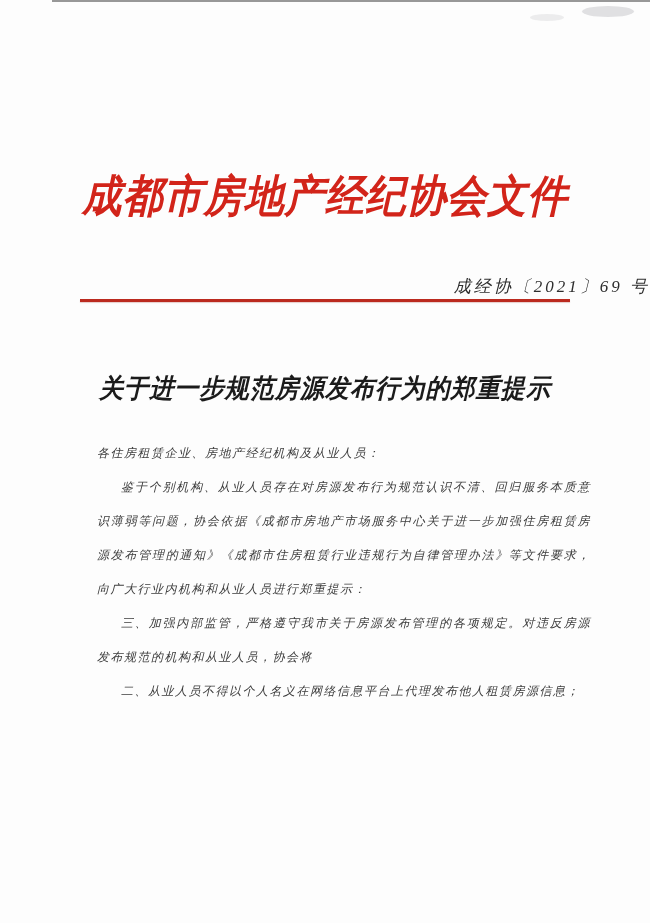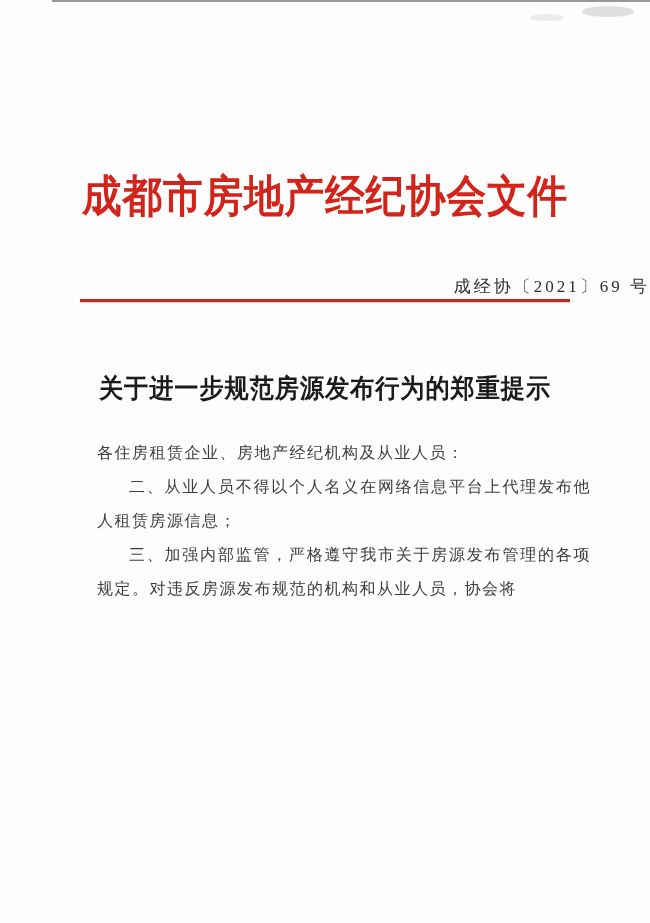--- a/index.html
+++ b/index.html
@@ -5,20 +5,21 @@
   html, body { margin: 0; padding: 0; background: #ffffff; }
 
   .page {
     position: relative;
     width: 650px;
     height: 923px;
     margin: 0 auto;
     background: #fdfdfd;
     overflow: hidden;
     font-family: "Liberation Serif", "DejaVu Serif", serif;
+    font-style: italic;
   }
 
   
   .scan-top-line {
     position: absolute;
     top: 0; left: 52px; right: 0;
     height: 2px;
     background: rgba(70, 70, 70, 0.55);
   }
   .scan-smudge {
@@ -72,21 +73,21 @@
     line-height: 36px;
     font-weight: bold;
     color: #1b1b1b;
     letter-spacing: 1px;
     transform: scaleX(0.93);
     white-space: nowrap;
   }
 
   .doc-body {
     margin: 29px 59px 0 97px;
-    font-size: 16px;
+    font-size: 12px;
     line-height: 34px;
     letter-spacing: 1.5px;
     color: #3d3d3d;
     text-align: justify;
     text-justify: inter-character;
   }
   .doc-body p { margin: 0; }
   .doc-body p.indent { text-indent: 2em; }
 </style>
 </head>
@@ -100,16 +101,17 @@
   <h1 class="red-head">成都市房地产经纪协会文件</h1>
 
   <div class="doc-no">成经协〔2021〕69 号</div>
 
   <div class="red-rule"></div>
 
   <h2 class="doc-title">关于进一步规范房源发布行为的郑重提示</h2>
 
   <div class="doc-body">
     <p>各住房租赁企业、房地产经纪机构及从业人员：</p>
+    <p class="indent">鉴于个别机构、从业人员存在对房源发布行为规范认识不清、回归服务本质意识薄弱等问题，协会依据《成都市房地产市场服务中心关于进一步加强住房租赁房源发布管理的通知》《成都市住房租赁行业违规行为自律管理办法》等文件要求，向广大行业内机构和从业人员进行郑重提示：</p>
+    <p class="indent">三、加强内部监管，严格遵守我市关于房源发布管理的各项规定。对违反房源发布规范的机构和从业人员，协会将</p>
     <p class="indent">二、从业人员不得以个人名义在网络信息平台上代理发布他人租赁房源信息；</p>
-    <p class="indent">三、加强内部监管，严格遵守我市关于房源发布管理的各项规定。对违反房源发布规范的机构和从业人员，协会将</p>
   </div>
 </div>
 
 </body></html>

